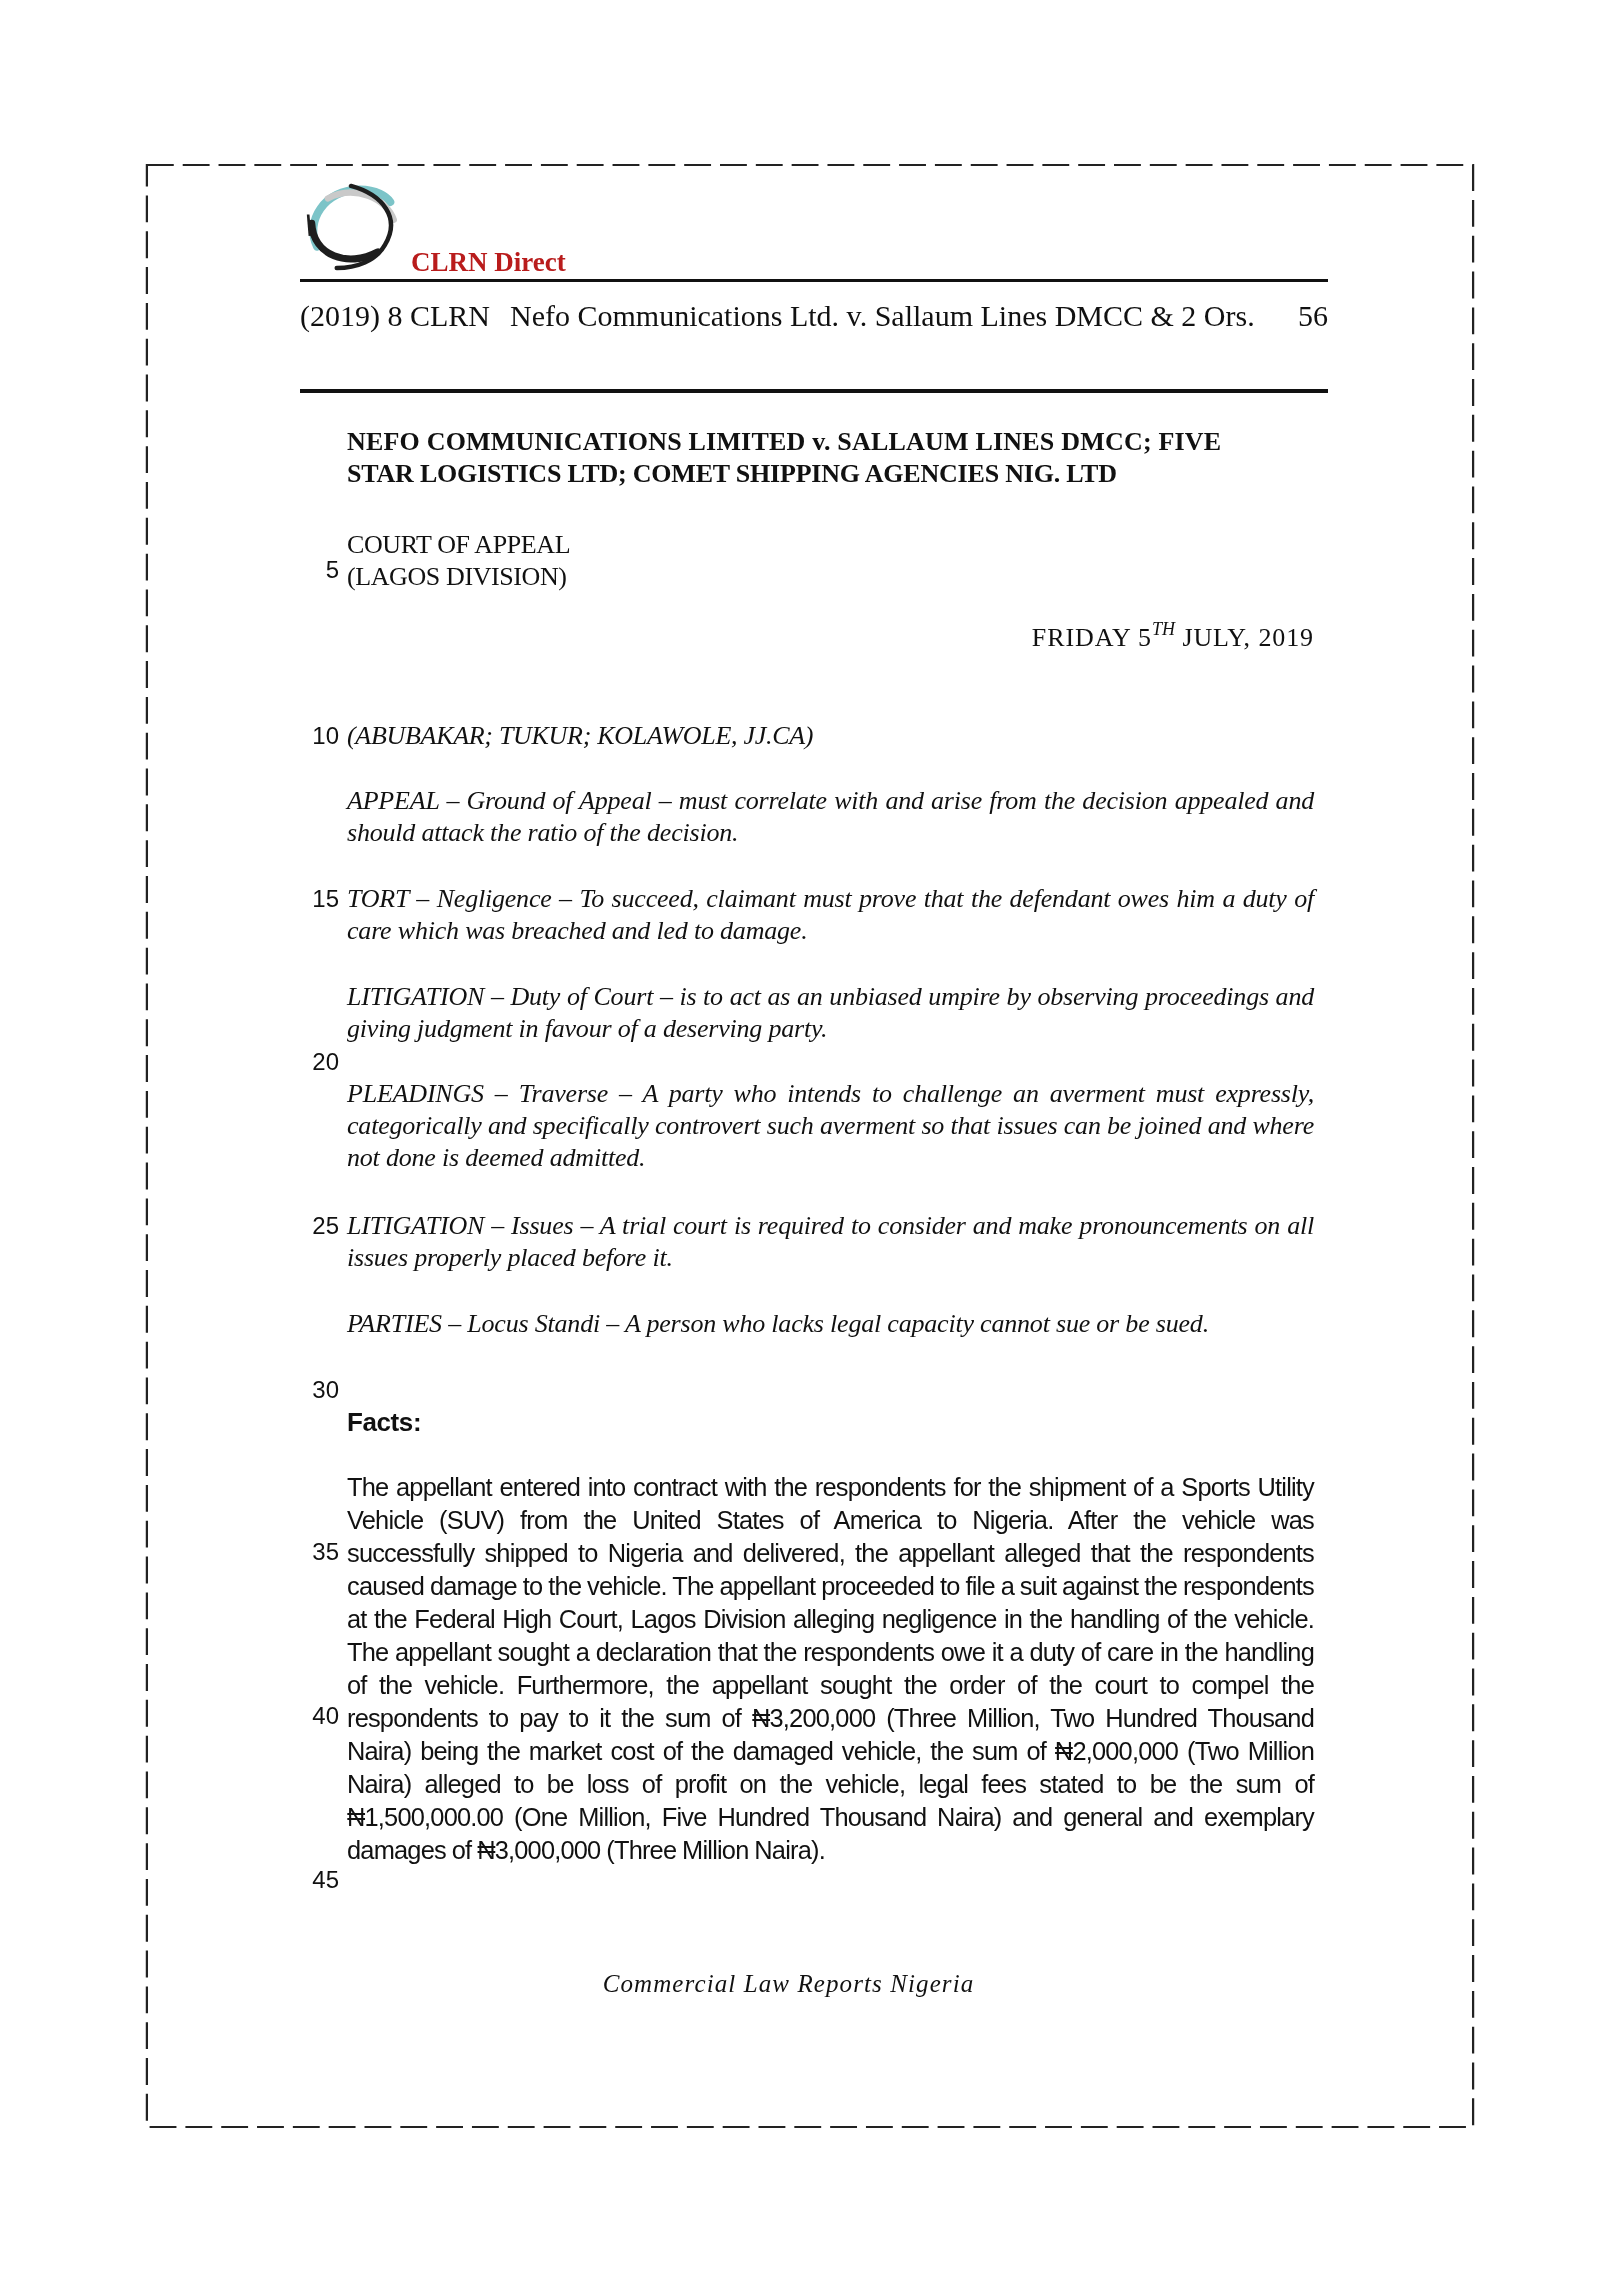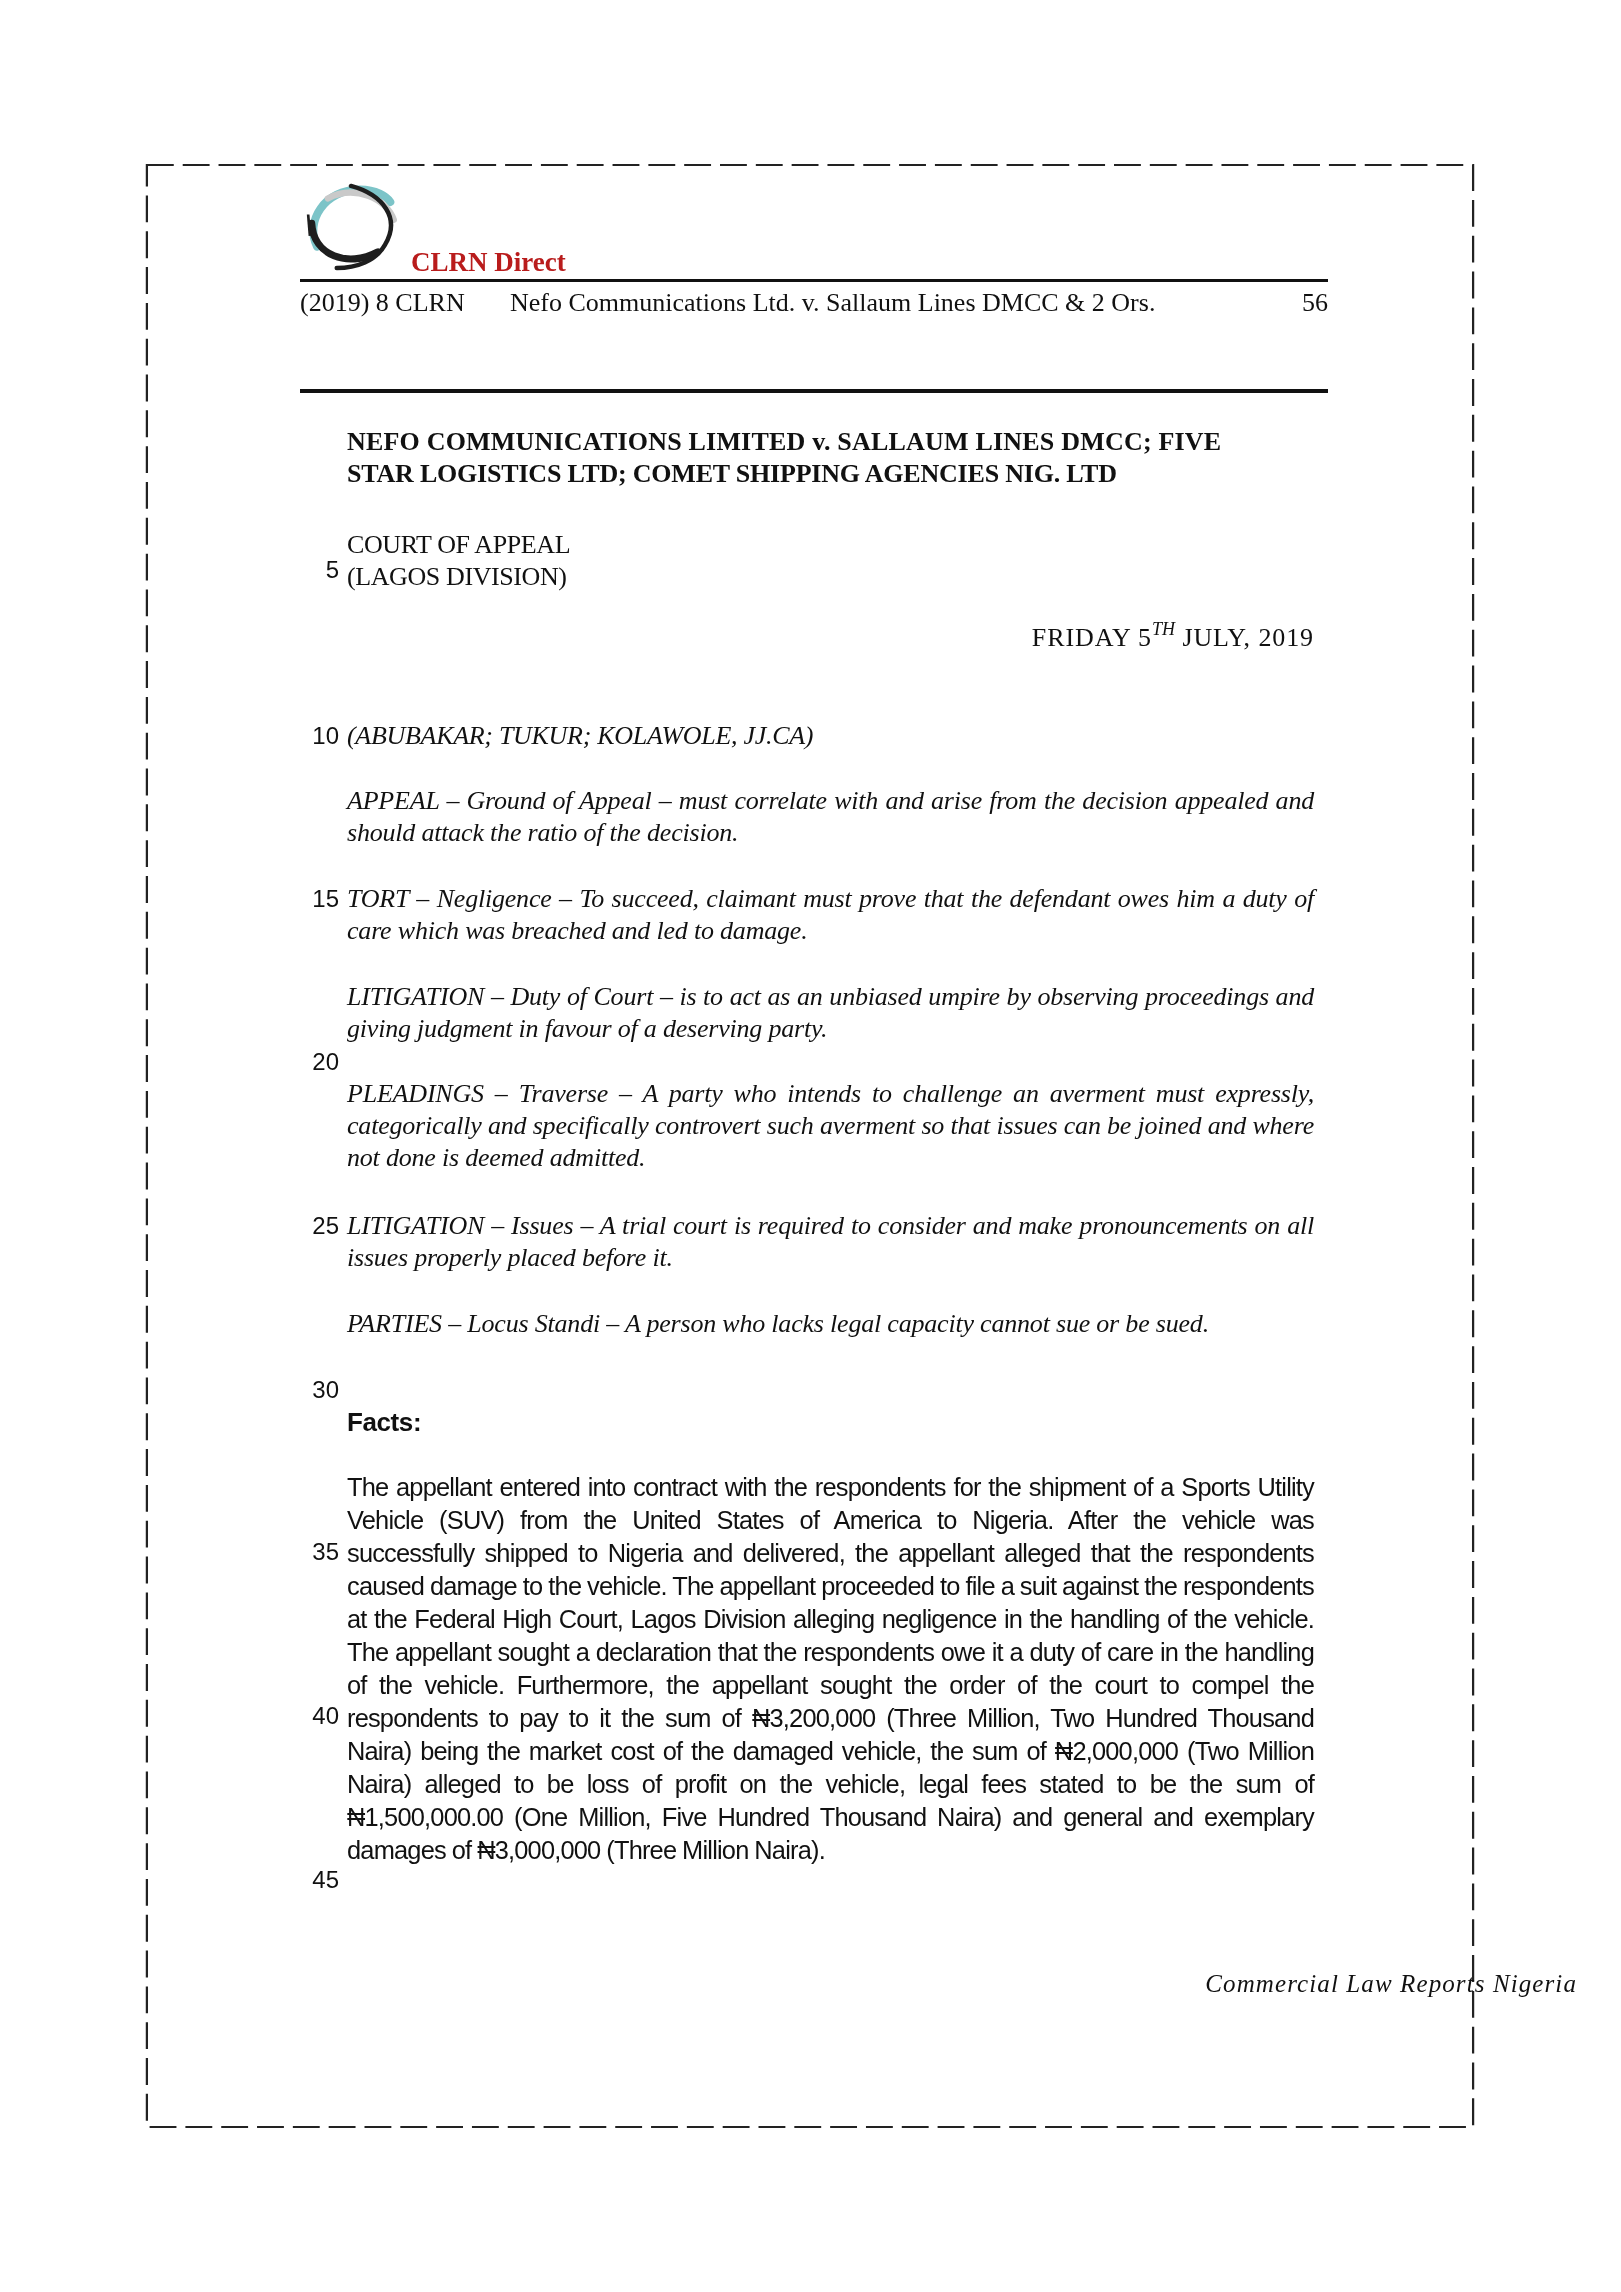--- a/index.html
+++ b/index.html
@@ -14,22 +14,22 @@
   .brand {
     position: absolute; left: 411px; top: 247px;
     font-family: "Liberation Serif", "DejaVu Serif", serif; font-weight: bold;
     font-size: 27px; line-height: 30px; color: #b91c1c;
   }
   .rule { position: absolute; left: 300px; width: 1028px; background: #111; }
   .rule.r1 { top: 279px; height: 2.7px; }
   .rule.r2 { top: 389px; height: 3.6px; }
 
   .runhead {
-    position: absolute; left: 300px; top: 287px; width: 1028px; height: 32px;
-    font-family: "Liberation Serif", "DejaVu Serif", serif; font-size: 26px; line-height: 32px;
+    position: absolute; left: 300px; top: 300px; width: 1028px; height: 32px;
+    font-family: "Liberation Serif", "DejaVu Serif", serif; font-size: 30px; line-height: 32px;
   }
   .runhead .cite { position: absolute; left: 0; top: 0; }
   .runhead .case { position: absolute; left: 210px; top: 0; }
   .runhead .pg { position: absolute; right: 0; top: 0; }
 
   .ln {
     position: absolute; left: 303px; width: 36px;
     font-family: "Liberation Sans", "DejaVu Sans", sans-serif; font-size: 24px; line-height: 32px;
     text-align: right; color: #111;
   }
@@ -43,21 +43,21 @@
   .suit { font-size: 26px; line-height: 32px; text-align: right; letter-spacing: 0.9px; }
   .suit sup { font-size: 18px; line-height: 0; vertical-align: 10.7px; letter-spacing: 0; font-style: italic; }
   .judges { font-style: italic; font-size: 26px; line-height: 32px; letter-spacing: -0.3px; }
   .head { font-style: italic; font-size: 26px; line-height: 32px; text-align: justify; letter-spacing: -0.2px; }
   .facts-h { font-weight: bold; font-size: 26px; line-height: 32px; letter-spacing: -0.4px; }
   .body-p {
     font-size: 25.4px; line-height: 33px; text-align: justify; letter-spacing: -0.8px;
     word-spacing: -0.4px;
   }
   .footer {
-    position: absolute; left: 0; width: 1577px; top: 1970px; text-align: right;
+    position: absolute; left: 0; width: 1577px; top: 1970px; text-align: center;
     font-family: "Liberation Serif", "DejaVu Serif", serif; font-style: italic;
     font-size: 25px; letter-spacing: 1.1px; color: #111;
   }
 </style>
 </head>
 <body>
 
 <div class="frame">
   <svg width="1328" height="1964" viewBox="0 0 1483 2193">
     <rect x="1" y="1" width="1481" height="2191" fill="none" stroke="#222" stroke-width="2.5" stroke-dasharray="30 10"></rect>

